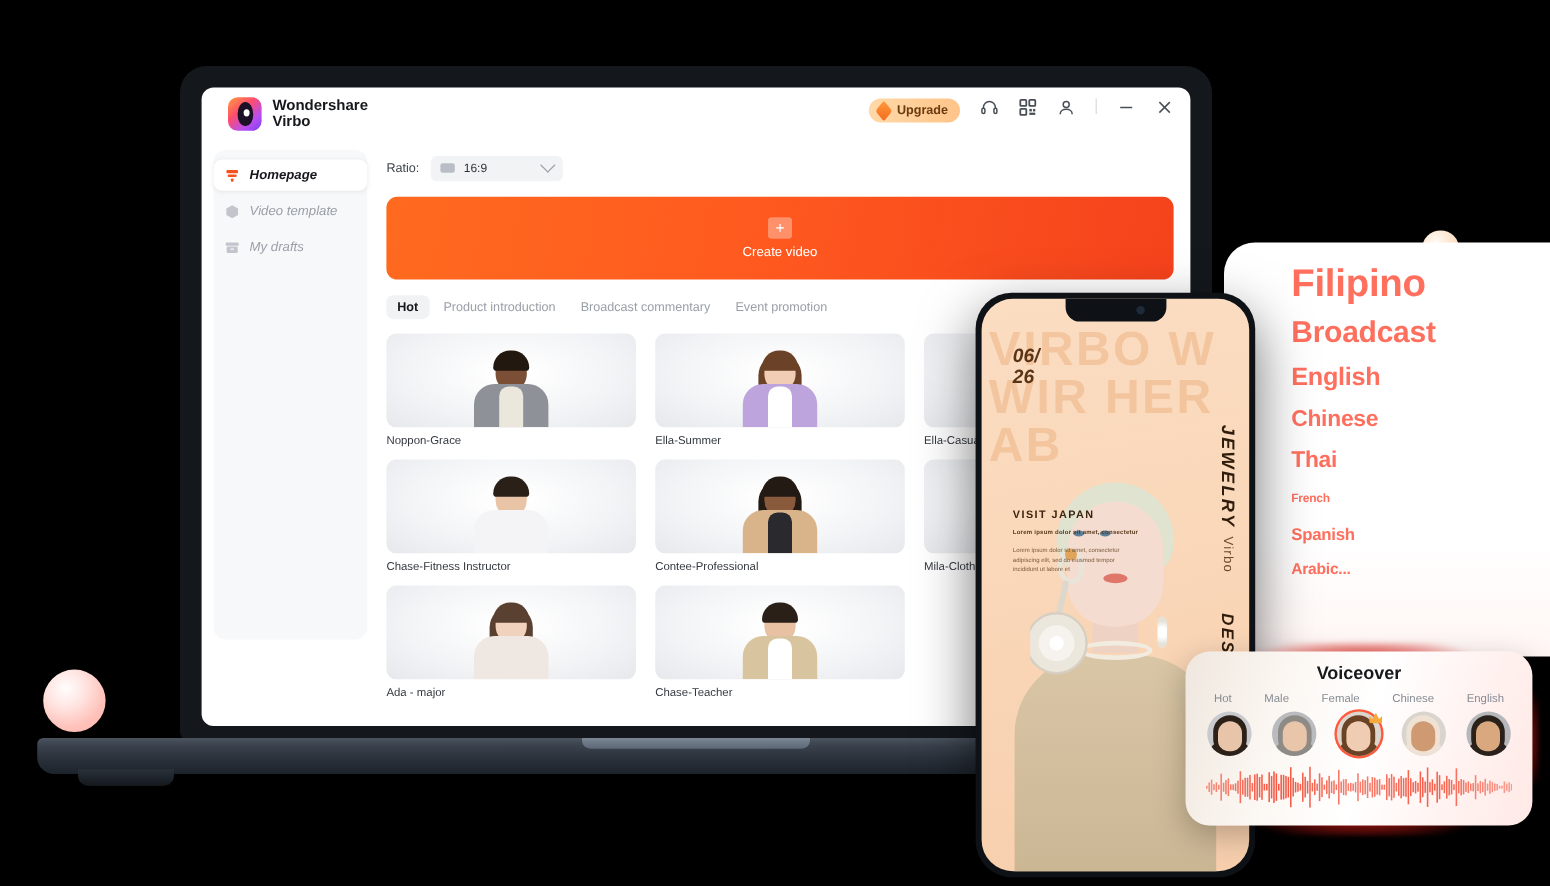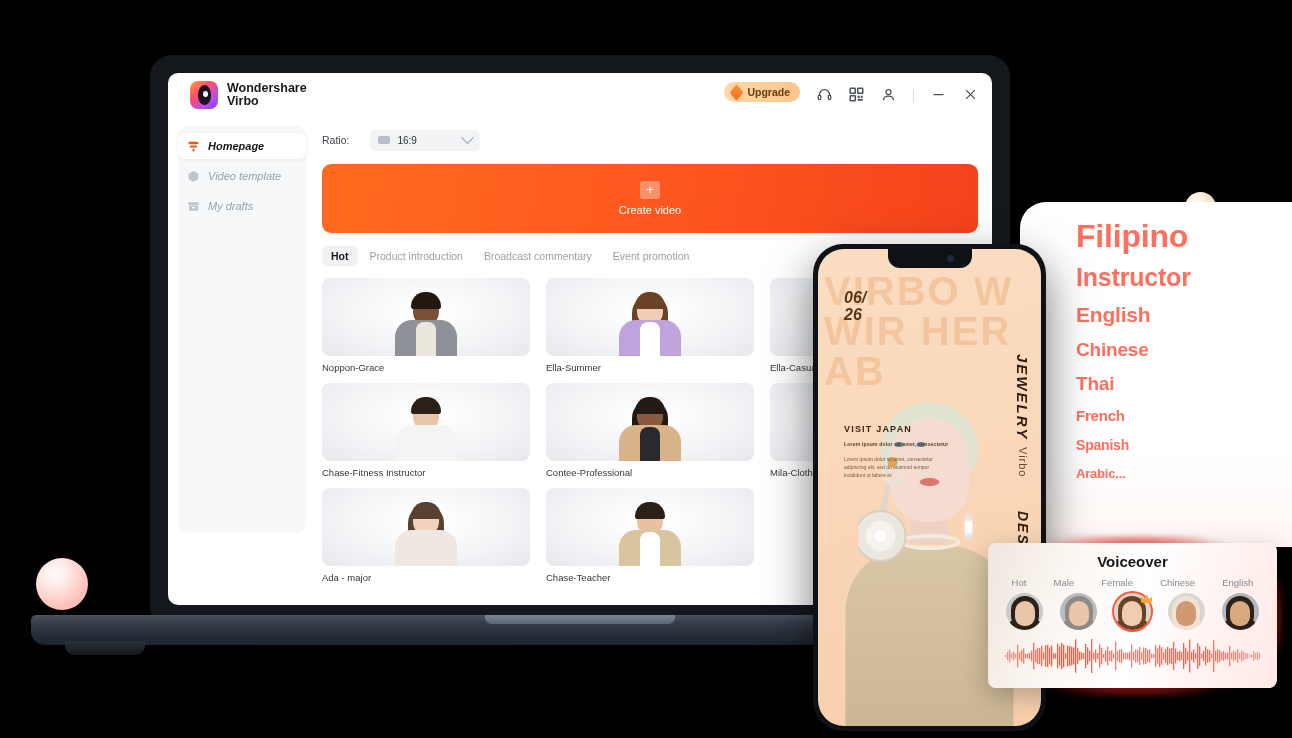--- a/index.html
+++ b/index.html
@@ -59,21 +59,21 @@
     background: linear-gradient(140deg,#ff9d3c 0%, #ff4d6d 38%, #b84ef0 72%, #7b3ff2 100%);
     position: relative; overflow: hidden;
   }
   .brand-logo::after {
     content:""; position:absolute; left:8px; top:4px; width:13px; height:20px;
     background:#1b1026; border-radius: 50% 50% 46% 46%;
   }
   .brand-logo .eye { position:absolute; left:13px; top:10px; width:5px; height:6px; background:#fff; border-radius:50%; z-index:2;}
   .brand-text { font-size: 12.5px; line-height: 13.5px; font-weight: bold; color: #16181c; }
 
-  .win-tools { position: absolute; right: 14px; top: 9px; display: flex; align-items: flex-end; gap: 17px; }
+  .win-tools { position: absolute; right: 14px; top: 9px; display: flex; align-items: flex-start; gap: 17px; }
   .upgrade-btn {
     display:flex; align-items:center; gap:5px;
     background: linear-gradient(90deg,#ffd9a8,#ffc489);
     color:#6b3b10; font-size:10.5px; font-weight:bold;
     padding: 4px 10px 4px 7px; border-radius: 11px; border: none; cursor: pointer;
   }
   .diamond {
     width: 11px; height: 11px; background: linear-gradient(135deg,#ff9a3c,#f46a1f);
     transform: rotate(45deg) skew(6deg,6deg); border-radius: 2px; display:inline-block;
   }
@@ -90,21 +90,21 @@
     padding: 0 9px; border-radius: 7px; font-size: 11px; color: #9aa0a8; cursor: pointer;
     margin-bottom: 4px;
   }
   .nav-item.active { background: #fff; color: #16181c; font-weight: bold; box-shadow: 0 1px 4px rgba(0,0,0,.07); }
   .nav-ico { width: 13px; height: 13px; display:flex; align-items:center; justify-content:center; }
   .nav-ico svg { width:100%; height:100%; }
   .sidebar-panel { background:#f7f8fa; border-radius:10px; height: 408px; padding: 8px 0 0 0; font-style: italic; }
 
   .main { flex: 1; padding: 8px 14px 0 6px; min-width:0; position: relative; }
 
-  .ratio-row { display:flex; align-items:center; gap:21px; height: 26px; }
+  .ratio-row { display:flex; align-items:center; gap:10px; height: 26px; }
   .ratio-label { font-size: 10.5px; color:#40454d; }
   .ratio-select {
     width: 110px; height: 21px; background:#f2f3f5; border-radius:5px;
     display:flex; align-items:center; gap:7px; padding: 0 8px; font-size:10px; color:#2c3037; cursor:pointer;
   }
   .ratio-thumb { width:12px; height:8px; background:#b9bec6; border-radius:2px; }
   .chev { margin-left:auto; width:9px; height:9px; border-right:1.4px solid #9aa0a8; border-bottom:1.4px solid #9aa0a8; transform: rotate(45deg) translate(-2px,-2px); }
 
   .cta-row { display:flex; gap:10px; margin-top: 11px; }
   .create-video {
@@ -196,21 +196,21 @@
   }
 
   
   .vo-glow {
     position:absolute; left: 990px; top: 489px; width: 292px; height: 160px;
     background: radial-gradient(ellipse at 50% 50%, #ff2b21 0%, #e01c16 55%, rgba(180,15,10,0) 78%);
     border-radius: 22px; filter: blur(2px);
   }
   .vo-panel {
     position:absolute; left: 988px; top: 496px; width: 289px; height: 145px;
-    border-radius: 8px; overflow:hidden;
+    border-radius: 20px; overflow:hidden;
     background: linear-gradient(105deg,#efe7de 0%, #fbf6f1 26%, #ffffff 52%, #fff2f0 78%, #ffe9e6 100%);
     box-shadow: 0 8px 26px rgba(0,0,0,.25);
   }
   .vo-title { text-align:center; font-size:15px; font-weight:bold; color:#16181c; margin-top:10px; }
   .vo-tabs { display:flex; justify-content:space-around; margin-top:7px; padding: 0 10px; }
   .vo-tab { font-size:9.5px; color:#868c94; cursor:pointer; }
   .vo-avatars { display:flex; justify-content:space-around; margin-top:5px; padding: 0 10px; }
   .vo-av { width:37px; height:37px; border-radius:50%; position:relative; background:#dcdcde; overflow:hidden; cursor:pointer;}
   .vo-av .vh { position:absolute; left:50%; transform:translateX(-50%); top:3px; width:28px; height:32px; border-radius:14px 14px 12px 12px;}
   .vo-av .vf { position:absolute; left:50%; transform:translateX(-50%); top:8px; width:20px; height:25px; border-radius:10px 10px 9px 9px; background:#f0d3c0; z-index:2;}
@@ -472,25 +472,25 @@
 
       </div>
     </div>
     <div class="laptop-base"></div>
     <div class="laptop-foot"></div>
   </div>
 
   <div class="lang-card">
     <div id="lang-list">
         <div class="lang" style="font-size: 32px; line-height: 41px; color: rgb(255, 111, 94);">Filipino</div>
-        <div class="lang" style="font-size: 25px; line-height: 40px; color: rgb(255, 111, 94);">Instructor</div>
+        <div class="lang" style="font-size: 25px; line-height: 40px; color: rgb(255, 111, 94);">Broadcast</div>
         <div class="lang" style="font-size: 21px; line-height: 36px; color: rgb(255, 111, 94);">English</div>
         <div class="lang" style="font-size: 19px; line-height: 34px; color: rgb(255, 111, 94);">Chinese</div>
         <div class="lang" style="font-size: 19px; line-height: 34px; color: rgb(255, 111, 94);">Thai</div>
-        <div class="lang" style="font-size: 15px; line-height: 30px; color: rgb(255, 111, 94);">French</div>
+        <div class="lang" style="font-size: 10px; line-height: 30px; color: rgb(255, 111, 94);">French</div>
         <div class="lang" style="font-size: 14px; line-height: 29px; color: rgb(255, 111, 94);">Spanish</div>
         <div class="lang" style="font-size: 13px; line-height: 28px; color: rgb(255, 111, 94);">Arabic...</div>
       </div>
   </div>
 
   <div class="phone">
     <div class="phone-screen">
       <div class="notch"></div>
 
       <div class="ph-bgtext">VIRBO W WIR HER AB</div>

